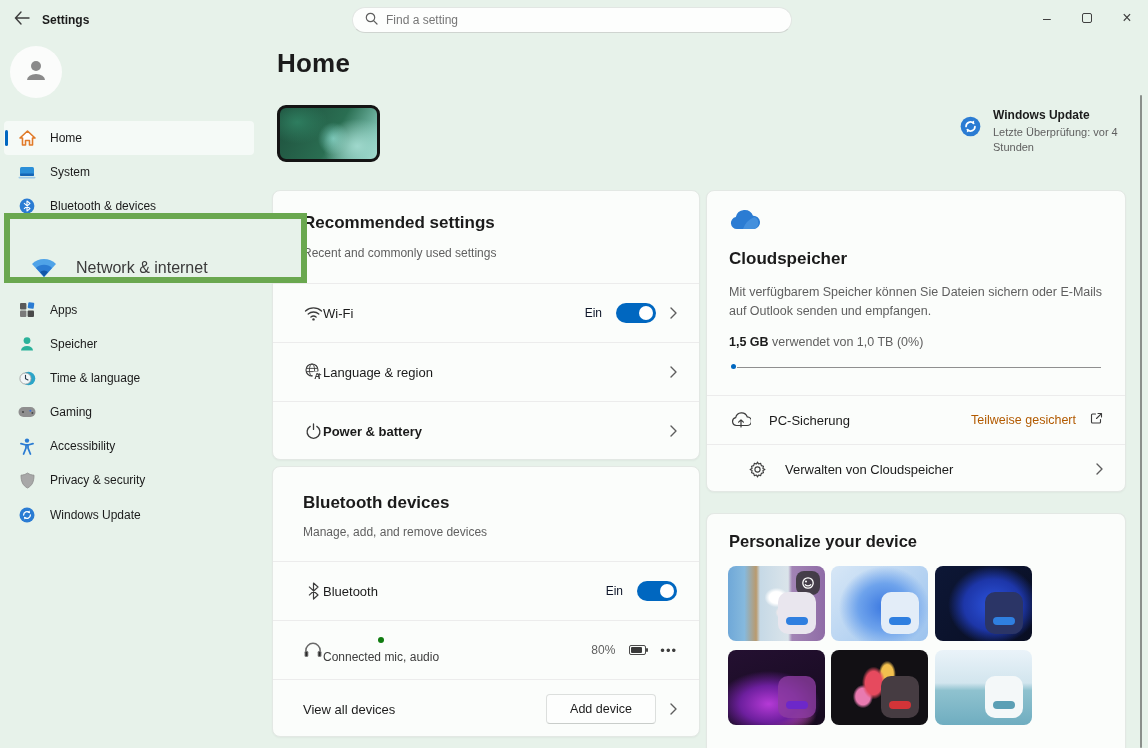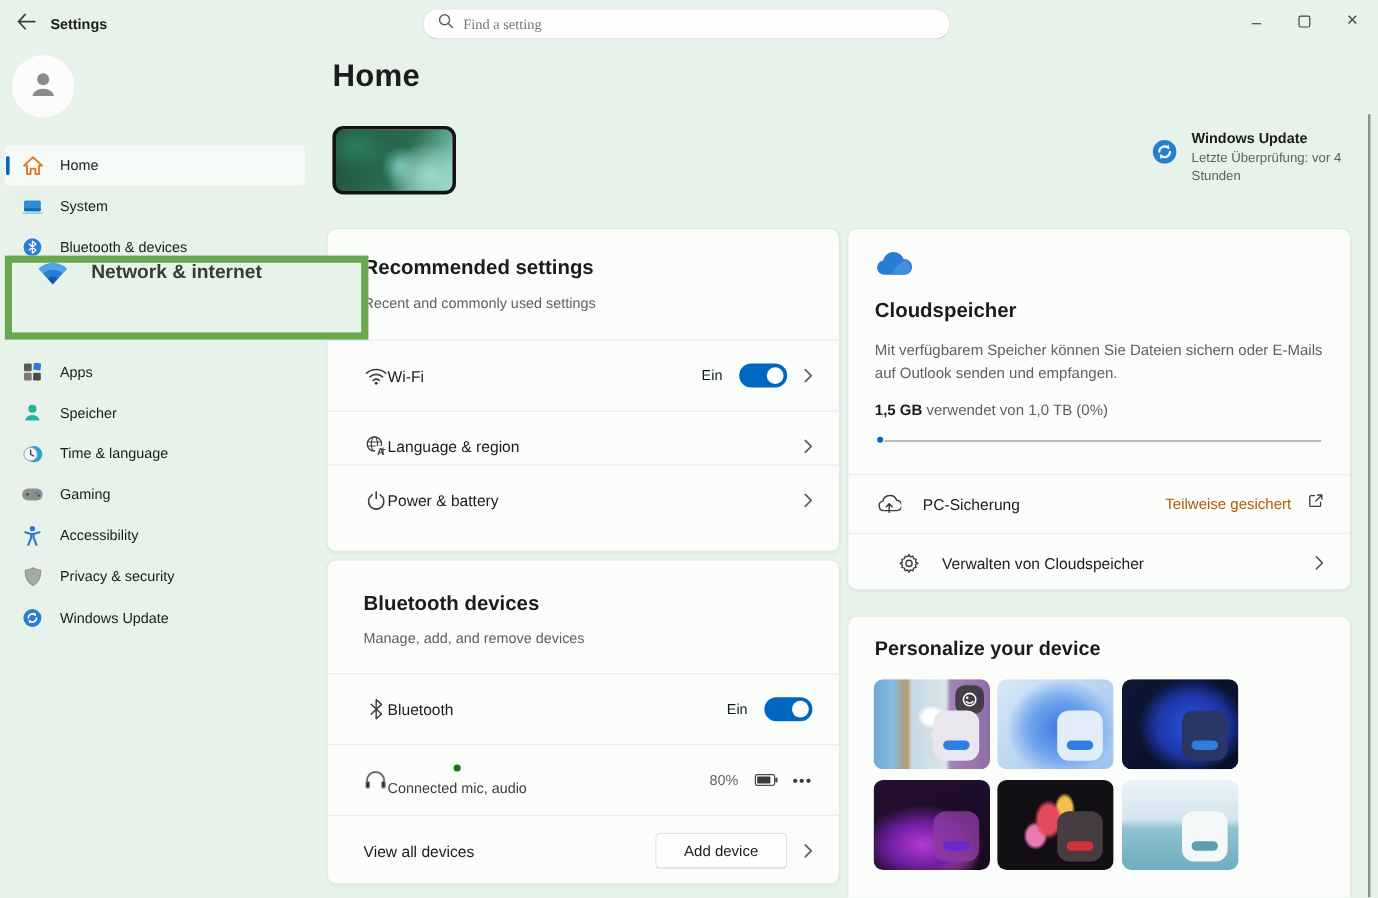--- a/index.html
+++ b/index.html
@@ -4,37 +4,37 @@
 <style>
   * { margin:0; padding:0; box-sizing:border-box; }
   html,body { width:1148px; height:748px; overflow:hidden; }
   body { font-family:"Liberation Sans", sans-serif; background:#e7f2ea; color:#1b1b1b; position:relative; }
   .abs { position:absolute; }
 
   
   .back-btn { left:8px; top:6px; width:28px; height:28px; display:flex; align-items:center; justify-content:center; border-radius:4px; cursor:pointer; }
   .win-title { left:42px; top:13px; font-size:12px; font-weight:700; }
   .search-box { left:352px; top:7px; width:440px; height:26px; background:#fdfefd; border:1px solid #e2e6e3; border-bottom-color:#cfd4d0; border-radius:13px; display:flex; align-items:center; padding:0 12px; gap:8px; }
-  .search-box input { border:none; outline:none; background:transparent; font-size:12px; color:#444; width:100%; font-family:Liberation Serif, serif; }
+  .search-box input { border:none; outline:none; background:transparent; font-size:12px; color:#444; width:100%; font-family:Liberation Sans, sans-serif; }
   .search-box input::placeholder { color:#767676; }
   .winctl { top:4px; width:38px; height:28px; display:flex; align-items:center; justify-content:center; font-size:14px; color:#404040; cursor:pointer; }
   .winctl.min { left:1028px; }
   .winctl.max { left:1068px; }
   .winctl.close { left:1108px; font-size:16px; }
   .max-glyph { width:10px; height:10px; border:1px solid #404040; border-radius:2px; }
 
   
   .avatar { left:10px; top:46px; width:52px; height:52px; border-radius:50%; background:#fbfcfb; display:flex; align-items:center; justify-content:center; }
   .nav-item { left:4px; width:250px; height:34px; display:flex; align-items:center; padding-left:14px; gap:14px; font-size:12px; border-radius:4px; cursor:pointer; position:absolute; }
   .nav-item.selected { background:rgba(255,255,255,0.6); }
   .nav-accent { position:absolute; left:1px; top:9px; width:3px; height:16px; border-radius:2px; background:#0067c0; }
   .nav-ico { width:18px; height:18px; display:flex; align-items:center; justify-content:center; flex:0 0 18px; }
 
   
-  .annotation-box { left:4px; top:213px; width:303px; height:70px; border:6px solid #6aa84f; background:#e7f2ea; z-index:50; display:flex; align-items:flex-start; gap:18px; padding-left:20px;font-weight:bold; }
+  .annotation-box { left:4px; top:213px; width:303px; height:70px; border:6px solid #6aa84f; background:#e7f2ea; z-index:50; display:flex; align-items:flex-end; gap:18px; padding-left:20px; }
   .annotation-label { font-size:16px; color:#3a3a3a; }
 
   
   .page-title { left:277px; top:48px; font-size:26px; font-weight:700; letter-spacing:0.2px; }
   .device-thumb { left:277px; top:105px; width:103px; height:57px; border:3px solid #141414; border-radius:9px;
     background:
       radial-gradient(60% 90% at 80% 75%, #9fd8cc 0%, rgba(159,216,204,0) 60%),
       radial-gradient(45% 60% at 18% 28%, #2e7d5f 0%, rgba(46,125,95,0) 70%),
       radial-gradient(20% 40% at 55% 60%, #6fc0b0 0%, rgba(111,192,176,0) 80%),
       linear-gradient(120deg, #1e4f3c 0%, #2a6e52 55%, #7fc4b4 88%, #a8ded2 100%); }
@@ -293,21 +293,21 @@
     <span class="row-label">Language &amp; region</span>
     <span class="row-right">
       <span class="chev">
           <svg width="7" height="12" viewBox="0 0 7 12">
             <path d="M1 1 L6 6 L1 11" stroke="#5d5d5d" stroke-width="1.4" fill="none" stroke-linecap="round" stroke-linejoin="round"></path>
           </svg>
         </span>
     </span>
   </div>
 
-  <div class="row" style="top:196px; height:59px;">
+  <div class="row" style="top:210px; height:59px;font-weight:bold;">
     <span class="ico20">
       <svg width="17" height="17" viewBox="0 0 17 17">
           <path d="M5.2 3.4 a6.4 6.4 0 1 0 6.6 0" stroke="#3b3b3b" stroke-width="1.3" fill="none" stroke-linecap="round"></path>
           <path d="M8.5 1 V6.4" stroke="#3b3b3b" stroke-width="1.3" stroke-linecap="round"></path>
         </svg>
     </span>
     <span class="row-label">Power &amp; battery</span>
     <span class="row-right">
       <span class="chev">
           <svg width="7" height="12" viewBox="0 0 7 12">

